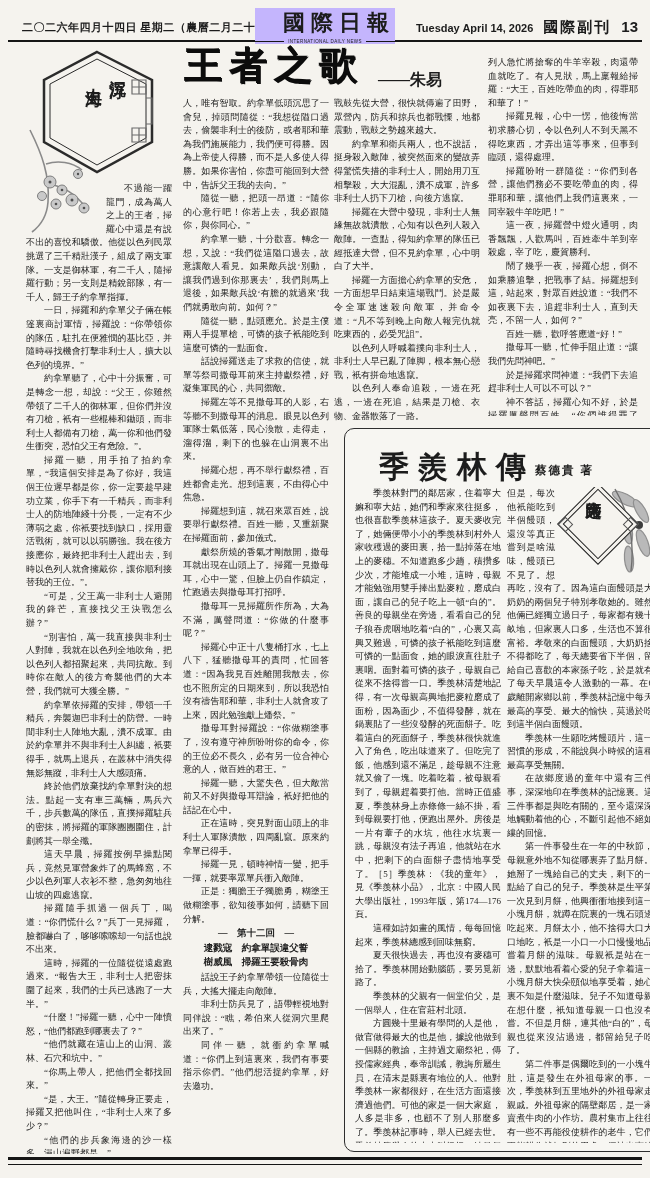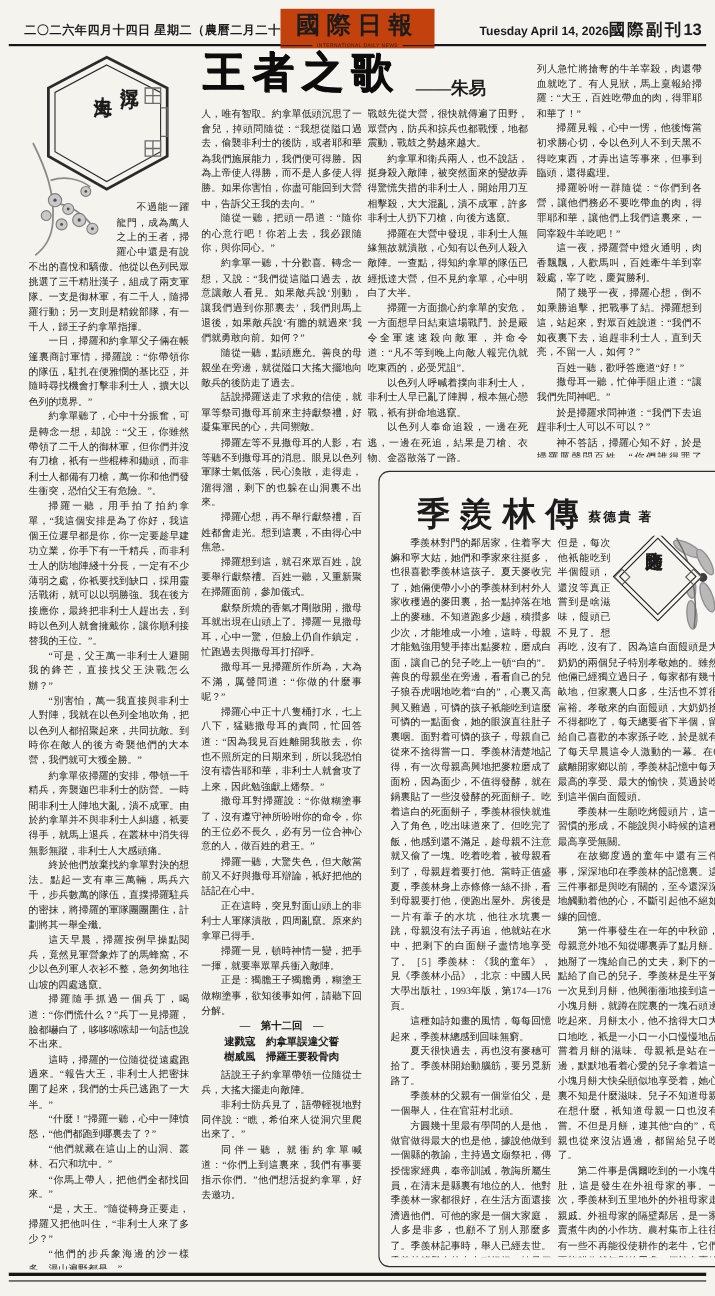--- a/index.html
+++ b/index.html
@@ -6,26 +6,26 @@
   body{
     width:650px;height:1178px;position:relative;overflow:hidden;
     background:#f5f3ee;
     font-family:"Liberation Serif","DejaVu Serif",serif;
     color:#1c1c1c;
   }
   
   .hdr{position:absolute;left:0;top:0;width:650px;height:44px;}
   .hdr-rule{position:absolute;left:8px;right:8px;top:40px;border-top:2px solid #161616;}
   .hdr-date-cn{position:absolute;left:22px;top:20px;font-size:11px;font-weight:bold;letter-spacing:.5px;}
-  .masthead{position:absolute;left:255px;top:8px;width:140px;text-align:center;background:#c2410c;}
+  .masthead{position:absolute;left:255px;top:8px;width:140px;text-align:right;background:#c4b5fd;}
   .masthead-cn{font-size:22px;font-weight:900;letter-spacing:6px;white-space:nowrap;}
   .masthead-en{display:flex;align-items:center;gap:4px;margin-top:1px;}
   .masthead-en .ln{flex:1;border-top:1.5px solid #161616;}
   .masthead-en .tx{font-size:4.5px;letter-spacing:.4px;white-space:nowrap;font-family:"Liberation Sans",sans-serif;}
-  .hdr-right{position:absolute;right:12px;top:18px;display:flex;align-items:baseline;}
+  .hdr-right{position:absolute;right:12px;top:18px;display:flex;align-items:baseline;gap:10px;}
   .hdr-date-en{font-size:11px;font-weight:bold;font-family:"Liberation Sans",sans-serif;}
   .hdr-section{font-size:15px;font-weight:900;letter-spacing:2px;}
   .hdr-pageno{font-size:15px;font-weight:900;font-family:"Liberation Sans",sans-serif;}
   
   .content{position:absolute;left:26px;top:48px;width:618px;height:1110px;}
   .col{position:absolute;overflow:hidden;font-size:9px;line-height:13.6px;}
   .col1{left:0;top:0;width:146px;height:1106px;}
   .col2{left:157px;top:49px;width:146px;height:1057px;}
   .col3{left:308px;top:49px;width:146px;height:324px;}
   .col4{left:462px;top:8px;width:150px;height:360px;}
@@ -152,21 +152,21 @@
       <div class="para">“他們就藏在這山上的山洞、叢林、石穴和坑中。”</div>
       <div class="para">“你馬上帶人，把他們全都找回來。”</div>
       <div class="para">“是，大王。”隨從轉身正要走，掃羅又把他叫住，“非利士人來了多少？”</div>
       <div class="para">“他們的步兵象海邊的沙一樣多，漫山遍野都是。”</div>
     </div>
 
   <div class="col col2">
       <div class="para cont">人，唯有智取。約拿單低頭沉思了一會兒，掉頭問隨從：“我想從隘口過去，偷襲非利士的後防，或者耶和華為我們施展能力，我們便可得勝。因為上帝使人得勝，而不是人多使人得勝。如果你害怕，你盡可能回到大營中，告訴父王我的去向。”</div>
       <div class="para">隨從一聽，把頭一昂道：“隨你的心意行吧！你若上去，我必跟隨你，與你同心。”</div>
       <div class="para">約拿單一聽，十分歡喜。轉念一想，又說：“我們從這隘口過去，故意讓敵人看見。如果敵兵說‘別動，讓我們過到你那裏去’，我們則馬上退後，如果敵兵說‘有膽的就過來’我們就勇敢向前。如何？”</div>
-      <div class="para">隨從一聽，點頭應允。善良的母親坐在旁邊，就從隘口大搖大擺地向敵兵的後防走了過去。</div>
+      <div class="para">隨從一聽，點頭應允。於是主僕兩人手提單槍，可憐的孩子衹能吃到這麼可憐的一點面食。</div>
       <div class="para">話說掃羅送走了求救的信使，就單等祭司撒母耳前來主持獻祭禮，好凝集軍民的心，共同禦敵。</div>
       <div class="para">掃羅左等不見撒母耳的人影，右等聽不到撒母耳的消息。眼見以色列軍隊士氣低落，民心渙散，走得走，溜得溜，剩下的也躲在山洞裏不出來。</div>
       <div class="para">掃羅心想，再不舉行獻祭禮，百姓都會走光。想到這裏，不由得心中焦急。</div>
       <div class="para">掃羅想到這，就召來眾百姓，說要舉行獻祭禮。百姓一聽，又重新聚在掃羅面前，參加儀式。</div>
       <div class="para">獻祭所燒的香氣才剛散開，撒母耳就出現在山頭上了。掃羅一見撒母耳，心中一驚，但臉上仍自作鎮定，忙跑過去與撒母耳打招呼。</div>
       <div class="para">撒母耳一見掃羅所作所為，大為不滿，厲聲問道：“你做的什麼事呢？”</div>
       <div class="para">掃羅心中正十八隻桶打水，七上八下，猛聽撒母耳的責問，忙回答道：“因為我見百姓離開我散去，你也不照所定的日期來到，所以我恐怕沒有禱告耶和華，非利士人就會攻了上來，因此勉強獻上燔祭。”</div>
       <div class="para">撒母耳對掃羅說：“你做糊塗事了，沒有遵守神所吩咐你的命令，你的王位必不長久，必有另一位合神心意的人，做百姓的君王。”</div>
       <div class="para">掃羅一聽，大驚失色，但大敵當前又不好與撒母耳辯論，衹好把他的話記在心中。</div>
       <div class="para">正在這時，突見對面山頭上的非利士人軍隊潰散，四周亂竄。原來約拿單已得手。</div>

